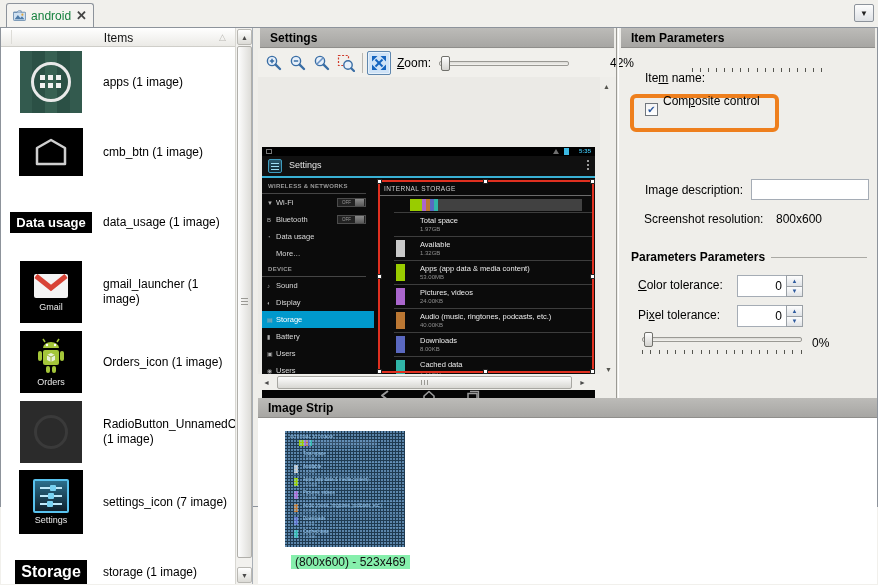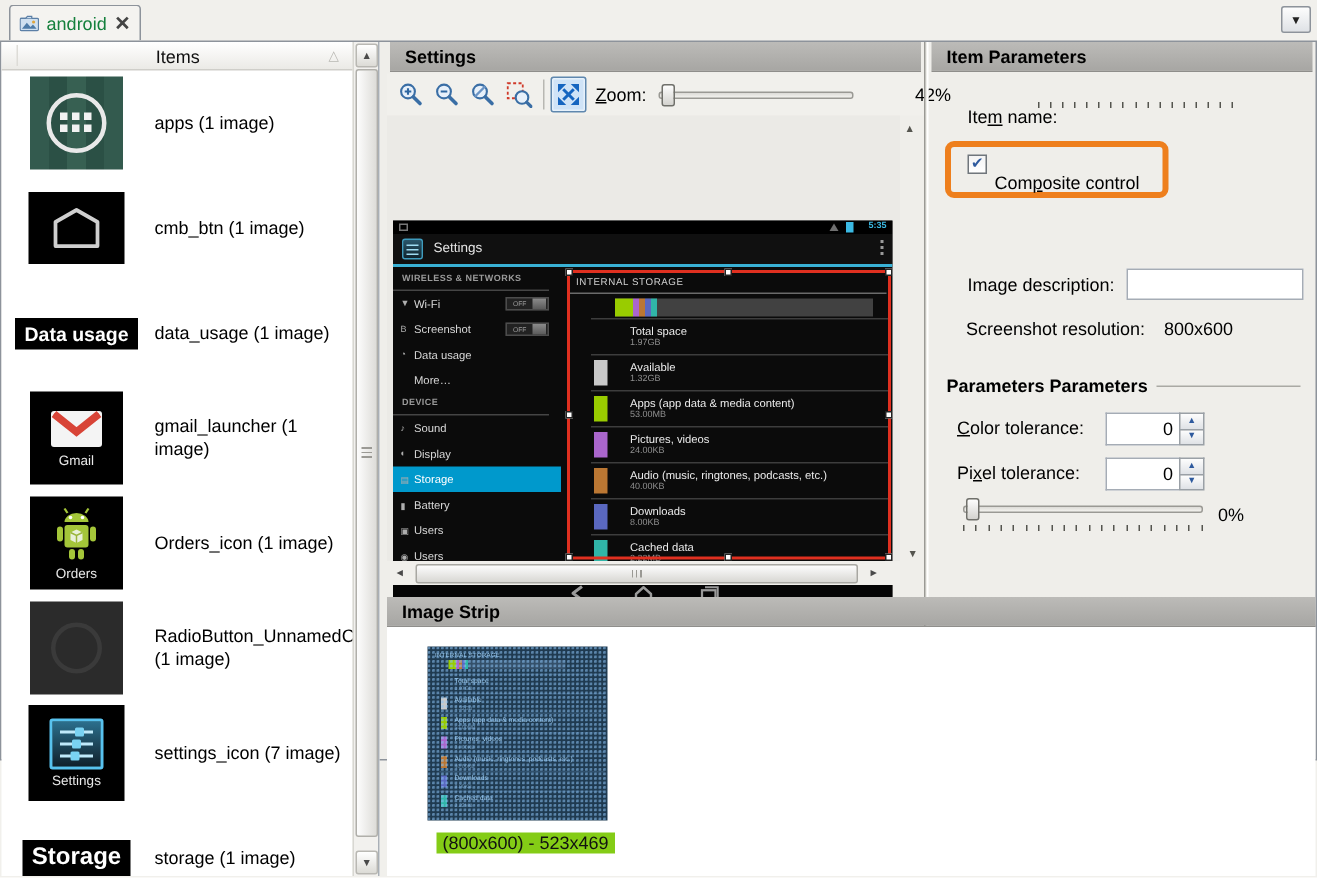--- a/index.html
+++ b/index.html
@@ -149,21 +149,21 @@
 .dotted { background-image:radial-gradient(circle at 1px 1px, rgba(90,150,210,.8) 32%, transparent 40%); background-size:3px 3px; }
 #strip-thumb { position:absolute; left:4px; top:4px; right:4px; bottom:4px; background:#1f3a50; overflow:hidden; }
 #strip-thumb .overlay { position:absolute; inset:0; background-image:radial-gradient(circle at 1px 1px, rgba(140,195,245,.55) 32%, transparent 40%); background-size:3px 3px; }
 #mini-header { position:absolute; left:5px; top:3px; font-size:4px; color:#9ecbee; letter-spacing:.2px; }
 #mini-bar { position:absolute; left:14px; top:9px; width:78px; height:6px; background:#34506a; display:flex; }
 #mini-rows { position:absolute; left:8px; top:18px; right:2px; }
 .mini-row { position:relative; height:13px; border-top:1px solid #30506c; padding-left:10px; }
 .mini-row .mchip { position:absolute; left:1px; top:2px; width:4px; height:8px; }
 .mini-row .mname { position:absolute; top:1px; font-size:4.5px; color:#9ecbee; white-space:nowrap; }
 .mini-row .msize { position:absolute; top:7px; font-size:3.5px; color:#6d94b5; }
-#strip-caption { position:absolute; left:33px; top:137px; background:#84cc16; padding:0 4px; font-size:12px; color:#111; }
+#strip-caption { position:absolute; left:33px; top:137px; background:#86efac; padding:0 4px; font-size:12px; color:#111; }
 </style>
 </head>
 <body>
 
 <div id="app">
 
   <div id="tabstrip">
     <div class="tab">
       <svg width="16" height="13" viewBox="0 0 16 13">
         <rect x="0.5" y="2.5" width="15" height="10" rx="1" fill="#cfe0f0" stroke="#5b7fa6"></rect>
@@ -429,21 +429,21 @@
               <div class="a-row item">
     <span class="glyph">▼</span>
     <span class="a-label">Wi-Fi</span>
     <span class="a-toggle" style="display: flex;">
                   <span>OFF</span>
                   <i></i>
                 </span>
   </div>
               <div class="a-row item">
     <span class="glyph">B</span>
-    <span class="a-label">Screenshot</span>
+    <span class="a-label">Bluetooth</span>
     <span class="a-toggle" style="display: flex;">
                   <span>OFF</span>
                   <i></i>
                 </span>
   </div>
               <div class="a-row item">
     <span class="glyph">◔</span>
     <span class="a-label">Data usage</span>
 
   </div>
@@ -575,21 +575,21 @@
 
     <div id="v-divider"></div>
 
     <div id="params-panel">
       <div class="panel-header" id="ph-item">
         <span>Item Parameters</span>
       </div>
       <span class="plabel" style="left:26px;top:43px">Ite<u>m</u> name:</span>
       <div id="composite-box"></div>
       <span class="checkbox checked" style="left:26px;top:75px" id="composite-checkbox"></span>
-      <span class="plabel" style="left:44px;top:87px">Com<u>p</u>osite control</span>
+      <span class="plabel" style="left:44px;top:66px">Com<u>p</u>osite control</span>
 
       <span class="plabel" style="left:26px;top:155px">Image description:</span>
       <input class="pinput" style="left: 132px; top: 151px; width: 118px; height: 21px;" value="">
       <span class="plabel" style="left:25px;top:184px">Screenshot resolution:</span>
       <span class="plabel" style="left:157px;top:184px">800x600</span>
 
       <div id="rec-title-row">
         <span style="font-weight:bold">Parameters Parameters</span>
         <span class="rule"></span>
       </div>

